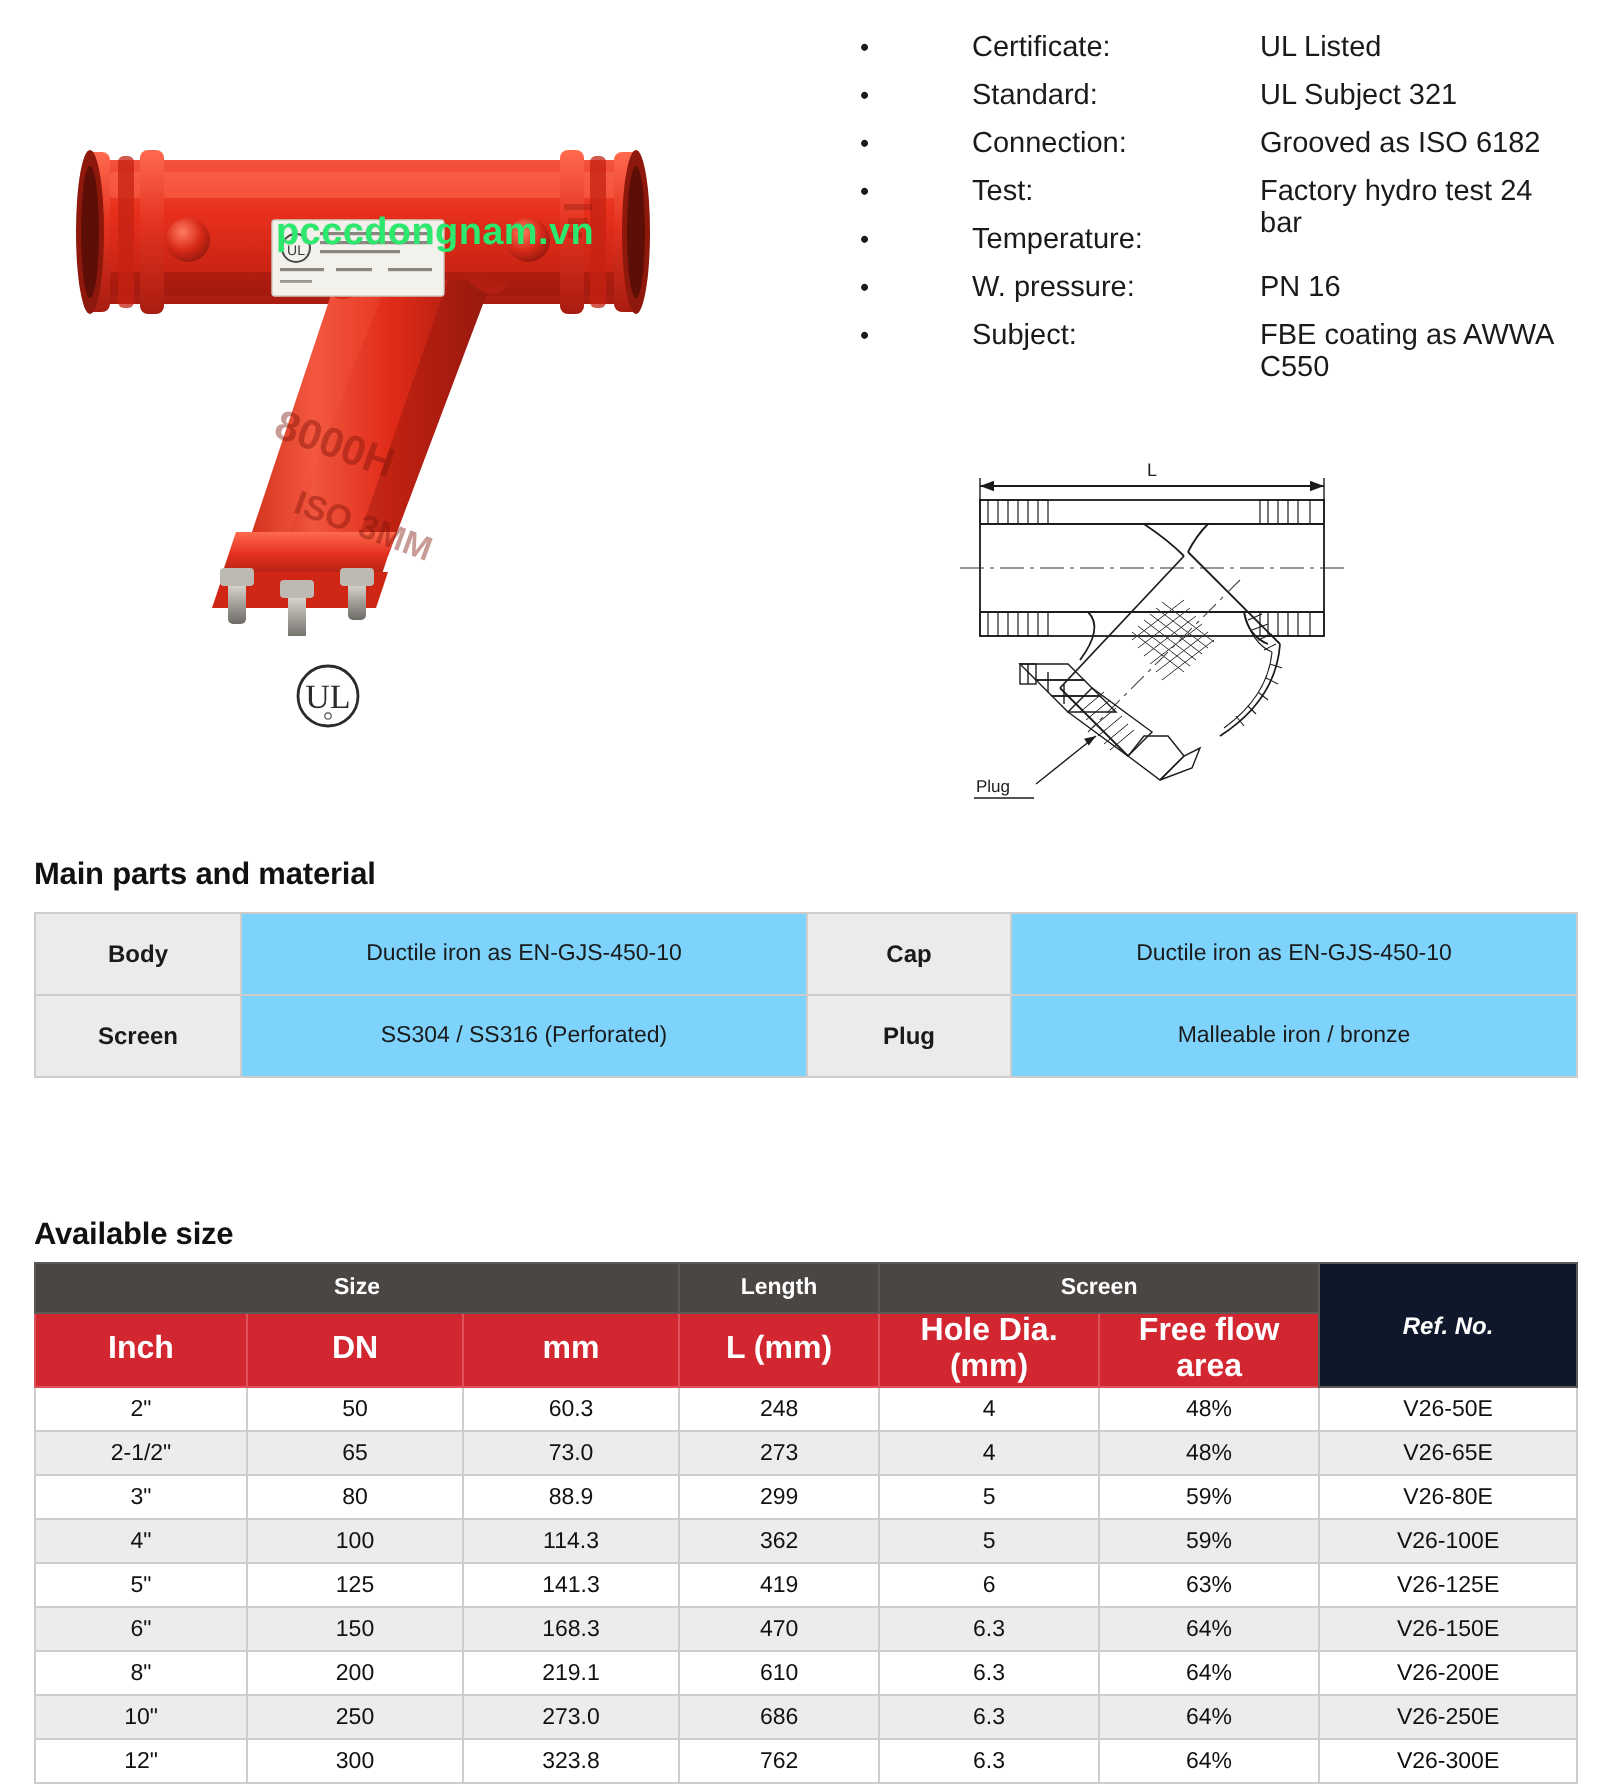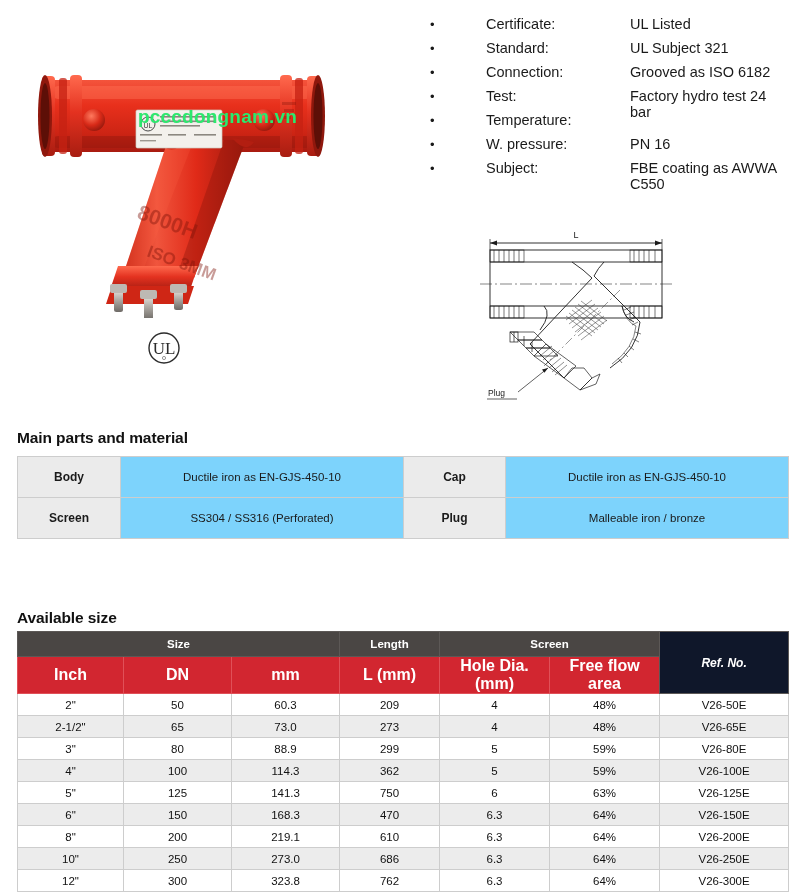--- a/index.html
+++ b/index.html
@@ -515,21 +515,21 @@
       <th class="hdr-sub">L (mm)</th>
       <th class="hdr-sub">Hole Dia. (mm)</th>
       <th class="hdr-sub">Free flow area</th>
     </tr>
   </thead>
   <tbody>
     <tr class="row-odd">
       <td>2"</td>
       <td>50</td>
       <td>60.3</td>
-      <td>209</td>
+      <td>248</td>
       <td>4</td>
       <td>48%</td>
       <td>V26-50E</td>
     </tr>
     <tr class="row-even">
       <td>2-1/2"</td>
       <td>65</td>
       <td>73.0</td>
       <td>273</td>
       <td>4</td>
@@ -551,21 +551,21 @@
       <td>114.3</td>
       <td>362</td>
       <td>5</td>
       <td>59%</td>
       <td>V26-100E</td>
     </tr>
     <tr class="row-odd">
       <td>5"</td>
       <td>125</td>
       <td>141.3</td>
-      <td>750</td>
+      <td>419</td>
       <td>6</td>
       <td>63%</td>
       <td>V26-125E</td>
     </tr>
     <tr class="row-even">
       <td>6"</td>
       <td>150</td>
       <td>168.3</td>
       <td>470</td>
       <td>6.3</td>

